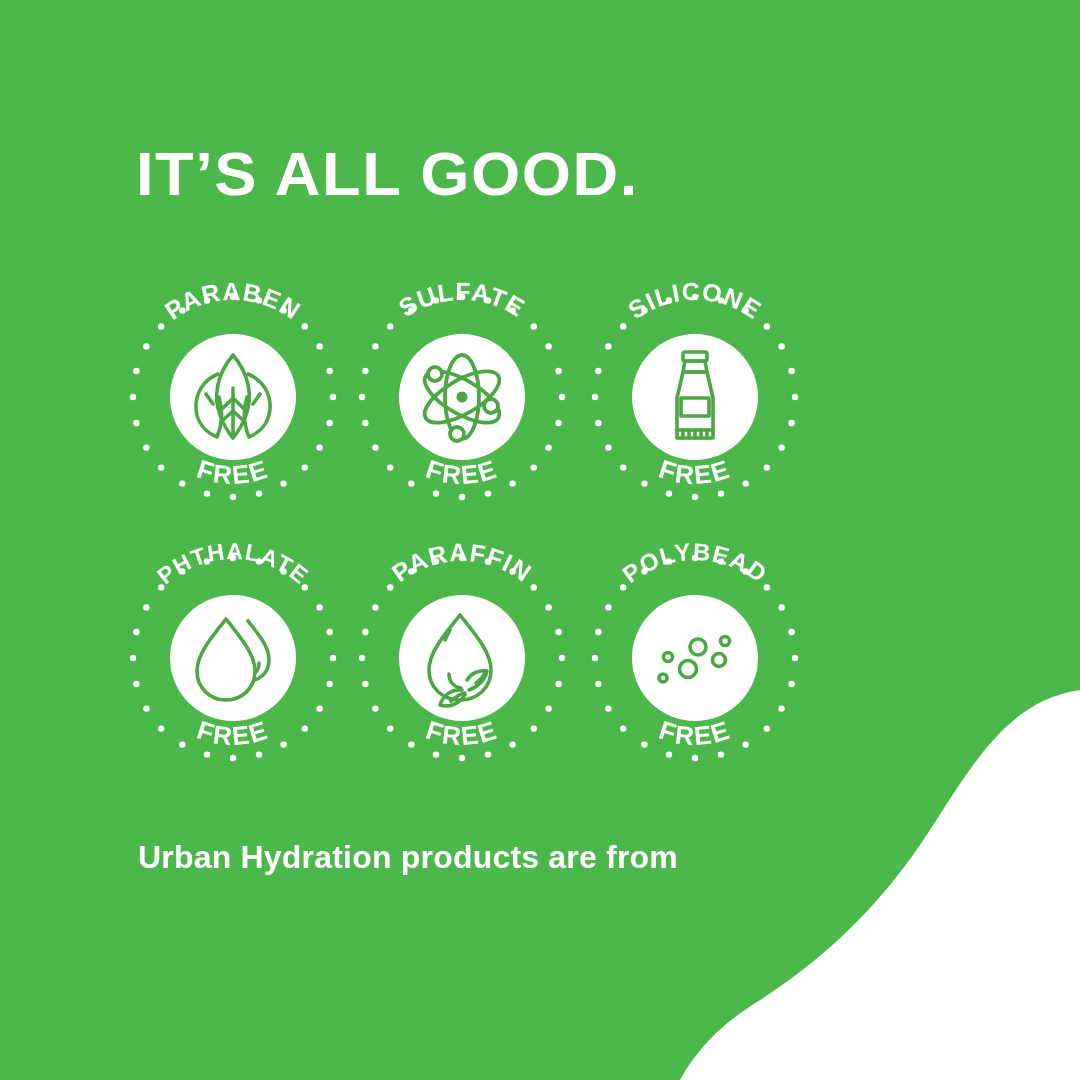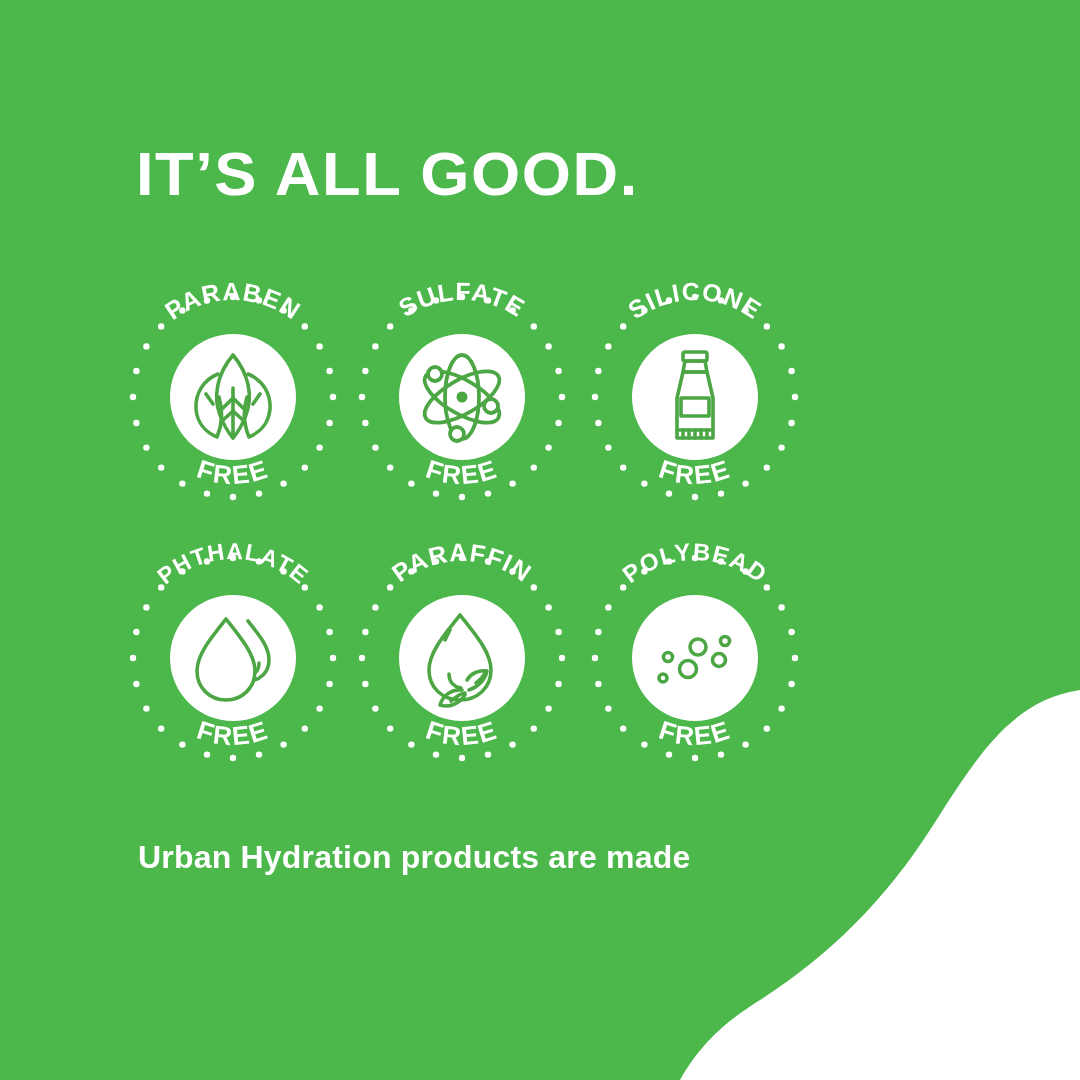--- a/index.html
+++ b/index.html
@@ -390,17 +390,17 @@
           </text>
           <text class="arc-text arc-bottom">
             <textPath href="#arcBot5" startOffset="50%" text-anchor="middle">FREE</textPath>
           </text>
         </svg>
       </div>
 
     </div>
 
     <div class="footer-text">
-      <div>Urban Hydration products are made</div>
+      <div>Urban Hydration products are from</div>
     </div>
 
   </div>
 </div>
 
 </body></html>

